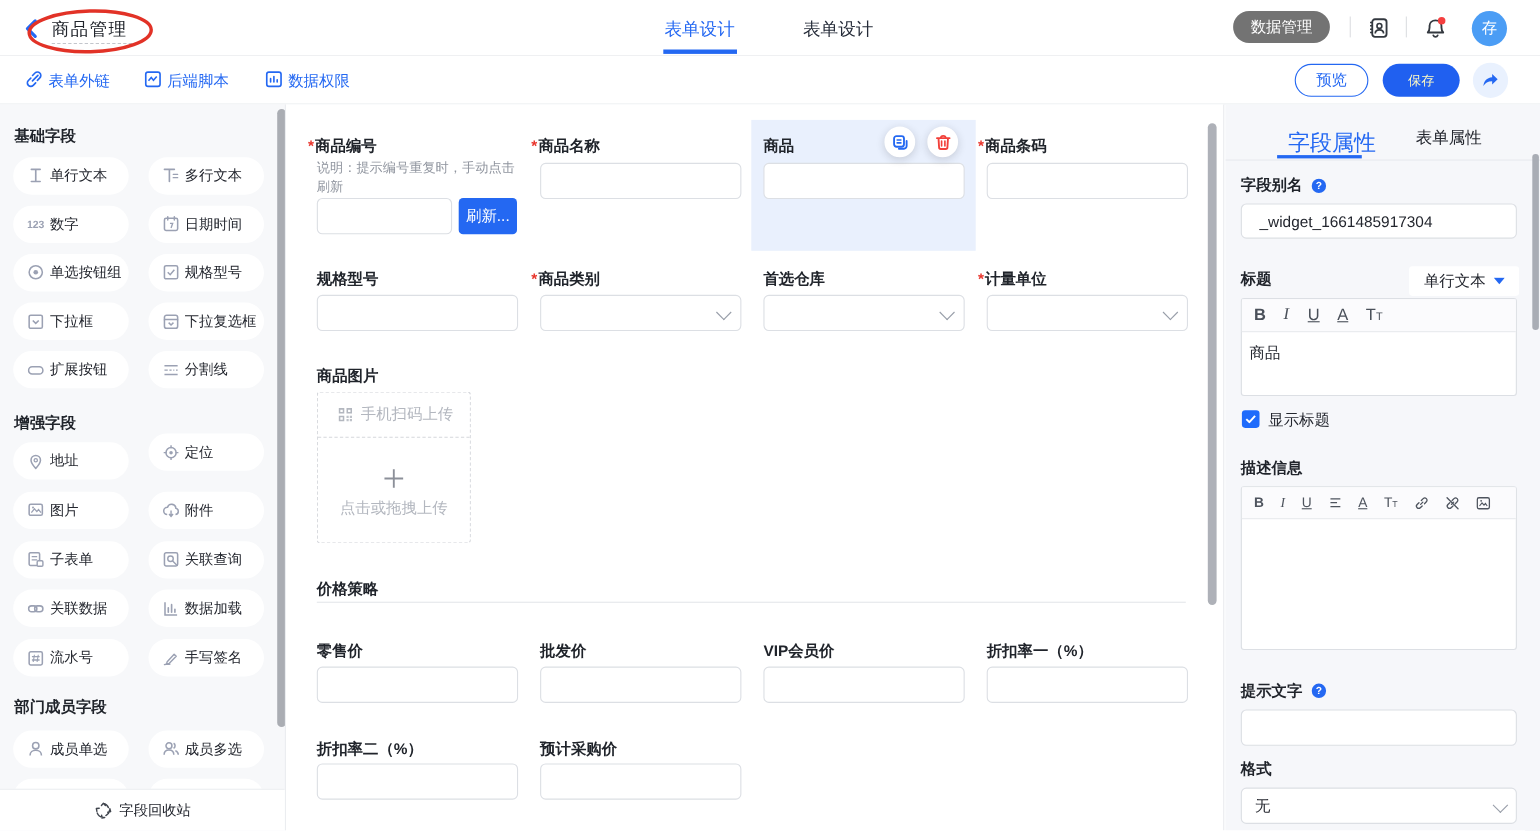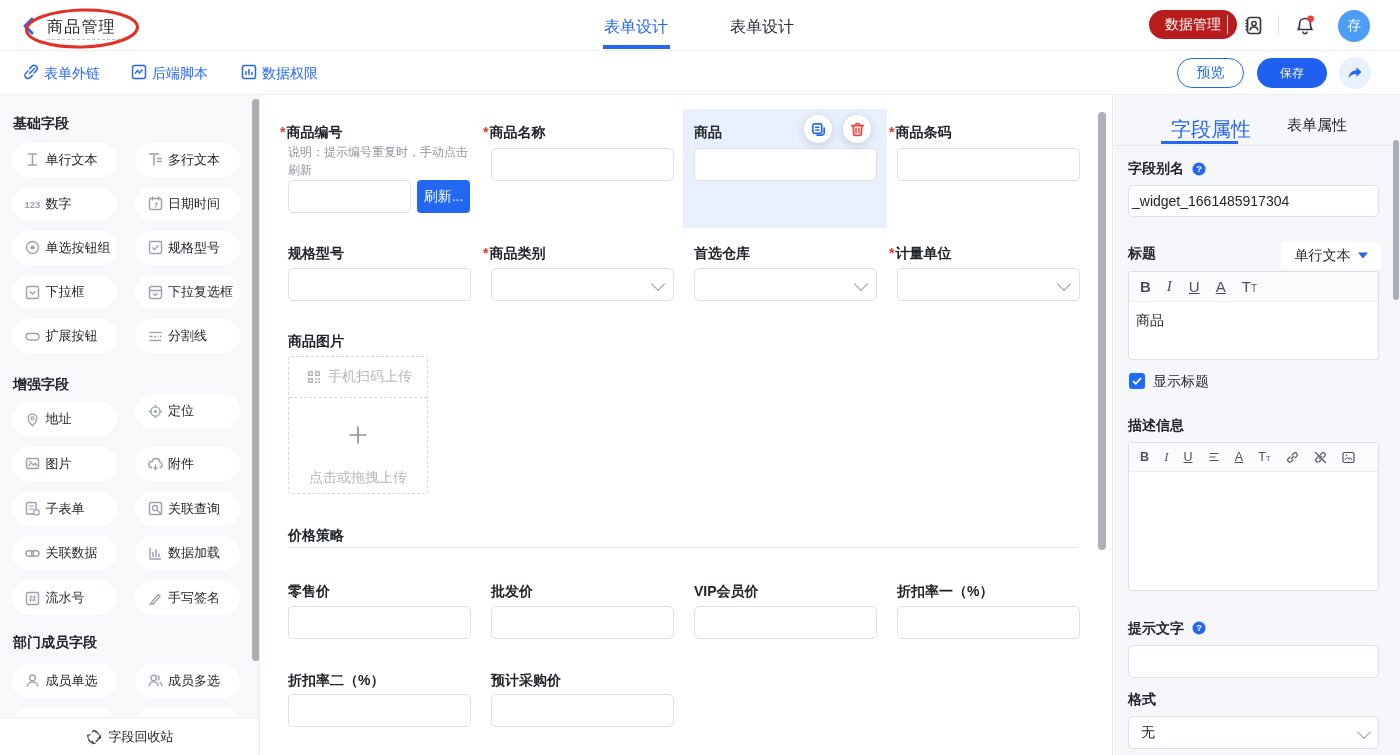--- a/index.html
+++ b/index.html
@@ -23,21 +23,21 @@
         <path d="M11 2 L4 9 L11 16" fill="none" stroke="#2468f2" stroke-width="3" stroke-linecap="round" stroke-linejoin="round"></path>
       </svg>
   <div class="abs" style="left:47px;top:17px;font-size:16px;color:#20242b;font-weight:400;letter-spacing:1.2px">商品管理</div>
   <div class="abs" style="left:47px;top:39px;width:73px;border-bottom:1px dashed #c3c6cc"></div>
   <svg class="abs" style="left:24px;top:8px;pointer-events:none" width="118" height="42" viewBox="0 0 118 42">
         <ellipse cx="58" cy="20.5" rx="55.5" ry="18.5" fill="none" stroke="#e23227" stroke-width="3.1" transform="rotate(-1.5 58 20.5)"></ellipse>
       </svg>
   <div class="abs" style="left:604px;top:17px;font-size:16px;color:#2468f2">表单设计</div>
   <div class="abs" style="left:603px;top:45px;width:67px;height:3.5px;background:#2468f2"></div>
   <div class="abs" style="left:730px;top:17px;font-size:16px;color:#252b38">表单设计</div>
-  <div class="abs" style="left:1149px;top:10px;width:88px;height:29px;border-radius:15px;background:#b91c1c;color:#fff;font-size:14px;display:flex;align-items:center;justify-content:center">数据管理</div>
+  <div class="abs" style="left:1121px;top:10px;width:88px;height:29px;border-radius:15px;background:#737373;color:#fff;font-size:14px;display:flex;align-items:center;justify-content:center">数据管理</div>
   <div class="abs" style="left:1227px;top:15px;width:1px;height:19px;background:#dcdee2"></div>
   <svg class="abs" style="left:1243px;top:15px" width="21" height="21" viewBox="0 0 21 21">
         <rect x="4.5" y="2.5" width="13" height="16" rx="2.5" fill="none" stroke="#33383f" stroke-width="1.7"></rect>
         <circle cx="11" cy="8.6" r="2.2" fill="none" stroke="#33383f" stroke-width="1.5"></circle>
         <path d="M7.2 15.5 c0-2.1 1.7-3.4 3.8-3.4 s3.8 1.3 3.8 3.4" fill="none" stroke="#33383f" stroke-width="1.5"></path>
         <path d="M2.5 5.5h2M2.5 8.5h2M2.5 11.5h2M2.5 14.5h2" stroke="#33383f" stroke-width="1.4"></path>
       </svg>
   <div class="abs" style="left:1278px;top:15px;width:1px;height:19px;background:#dcdee2"></div>
   <svg class="abs" style="left:1294px;top:14px" width="22" height="22" viewBox="0 0 22 22">
         <path d="M4 15.5 c1.1-1.2 1.6-2.6 1.6-4.4 v-1.6 c0-3 2.4-5 5.4-5 s5.4 2 5.4 5 v1.6 c0 1.8 .5 3.2 1.6 4.4 z" fill="none" stroke="#33383f" stroke-width="1.7" stroke-linejoin="round"></path>
@@ -292,21 +292,21 @@
 <div style="height:41px;border-bottom:1px dashed #d5d7dc;display:flex;align-items:center;padding-left:17px;gap:6px">
 <svg width="16" height="16" viewBox="0 0 16 16">
               <path d="M2 2h5v5H2zM3.4 3.4h2.2v2.2H3.4zM9 2h5v5H9zM10.4 3.4h2.2v2.2h-2.2zM2 9h5v5H2zM3.4 10.4h2.2v2.2H3.4z" fill="#b3b7bf" fill-rule="evenodd"></path>
               <path d="M9 9h2v2H9zM12 9h2v2h-2zM9 12h2v2H9zM12 12h2v2h-2z" fill="#b3b7bf" opacity=".85"></path>
             </svg>
 <span style="font-size:14px;color:#b3b7bf">手机扫码上传</span>
           </div>
 <svg width="22" height="22" viewBox="0 0 22 22" style="position:absolute;left:58px;top:67px">
             <path d="M11 2.5v17M2.5 11h17" stroke="#8c9099" stroke-width="1.7"></path>
           </svg>
-<div style="position:absolute;left:0;top:112px;width:138px;text-align:center;font-size:14px;color:#b3b7bf">点击或拖拽上传</div>
+<div style="position:absolute;left:0;top:96px;width:138px;text-align:center;font-size:14px;color:#b3b7bf">点击或拖拽上传</div>
         </div>
   <div class="lbl abs" style="left:28px;top:432px">价格策略</div>
   <div class="abs" style="left:28px;top:452px;width:790px;height:1px;background:#e4e6ea"></div>
   <div class="lbl abs" style="left:28px;top:488px">零售价</div>
   <div class="lbl abs" style="left:231px;top:488px">批发价</div>
   <div class="lbl abs" style="left:434px;top:488px">VIP会员价</div>
   <div class="lbl abs" style="left:637px;top:488px">折扣率一（%）</div>
   <div class="inp abs" style="left:28px;top:511px;width:183px;height:33px"></div>
   <div class="inp abs" style="left:231px;top:511px;width:183px;height:33px"></div>
   <div class="inp abs" style="left:434px;top:511px;width:183px;height:33px"></div>
@@ -322,21 +322,21 @@
 <div class="abs" id="rightpanel" style="left:1114px;top:95px;width:286px;height:660px;background:#f6f7fa;overflow:hidden">
   <div id="rightbody" style="position:relative;width:286px;height:660px">
   <div class="abs" style="left:0;top:0;width:286px;height:51px;border-bottom:1px solid #e7e9ee"></div>
   <div class="abs" style="left:57px;top:21px;font-size:20px;color:#2468f2">字段属性</div>
   <div class="abs" style="left:47px;top:46px;width:77px;height:3px;background:#2468f2"></div>
   <div class="abs" style="left:173px;top:21px;font-size:15px;color:#23262e">表单属性</div>
   <div class="lbl abs" style="left:14px;top:65px">字段别名&nbsp; <svg width="14" height="14" viewBox="0 0 15 15" style="vertical-align:-2.5px">
             <circle cx="7.5" cy="7.5" r="7" fill="#2468f2"></circle>
             <text x="7.5" y="10.8" text-anchor="middle" font-size="10" font-weight="bold" fill="#fff" font-family="Liberation Sans">?</text>
           </svg></div>
-  <div class="inp abs" style="left:14px;top:90px;width:251px;height:32px;display:flex;align-items:center;padding-left:3px;font-size:14px;color:#23262e">_widget_1661485917304</div>
+  <div class="inp abs" style="left:14px;top:90px;width:251px;height:32px;display:flex;align-items:center;padding-left:16px;font-size:14px;color:#23262e">_widget_1661485917304</div>
   <div class="lbl abs" style="left:14px;top:150px">标题</div>
   <div class="abs" style="left:167px;top:147px;width:100px;height:27px;background:#fff;border-radius:3px;display:flex;align-items:center;justify-content:center;gap:7px">
           <span style="font-size:14px;color:#23262e">单行文本</span>
           <svg width="10" height="7" viewBox="0 0 10 7">
             <path d="M0 .5h10L5 6.5z" fill="#2468f2"></path>
           </svg>
         </div>
   <div class="abs" style="left:14px;top:176px;width:251px;height:89px;background:#fff;border:1px solid #dcdfe4;border-radius:3px">
 <div style="height:30px;border-bottom:1px solid #e8eaee;background:#fbfbfd;display:flex;align-items:center;padding-left:11px;gap:16px;font-size:15px;color:#4a505a">
 <span style="font-weight:bold">B</span>

